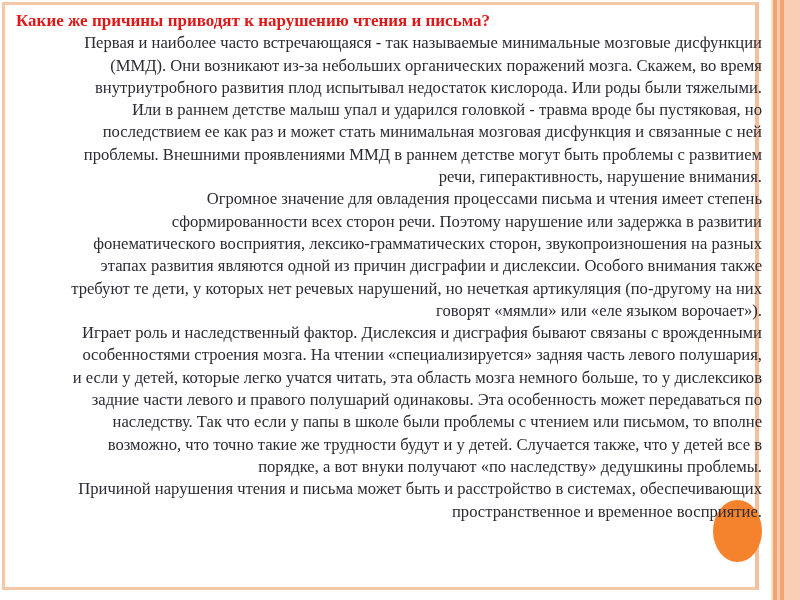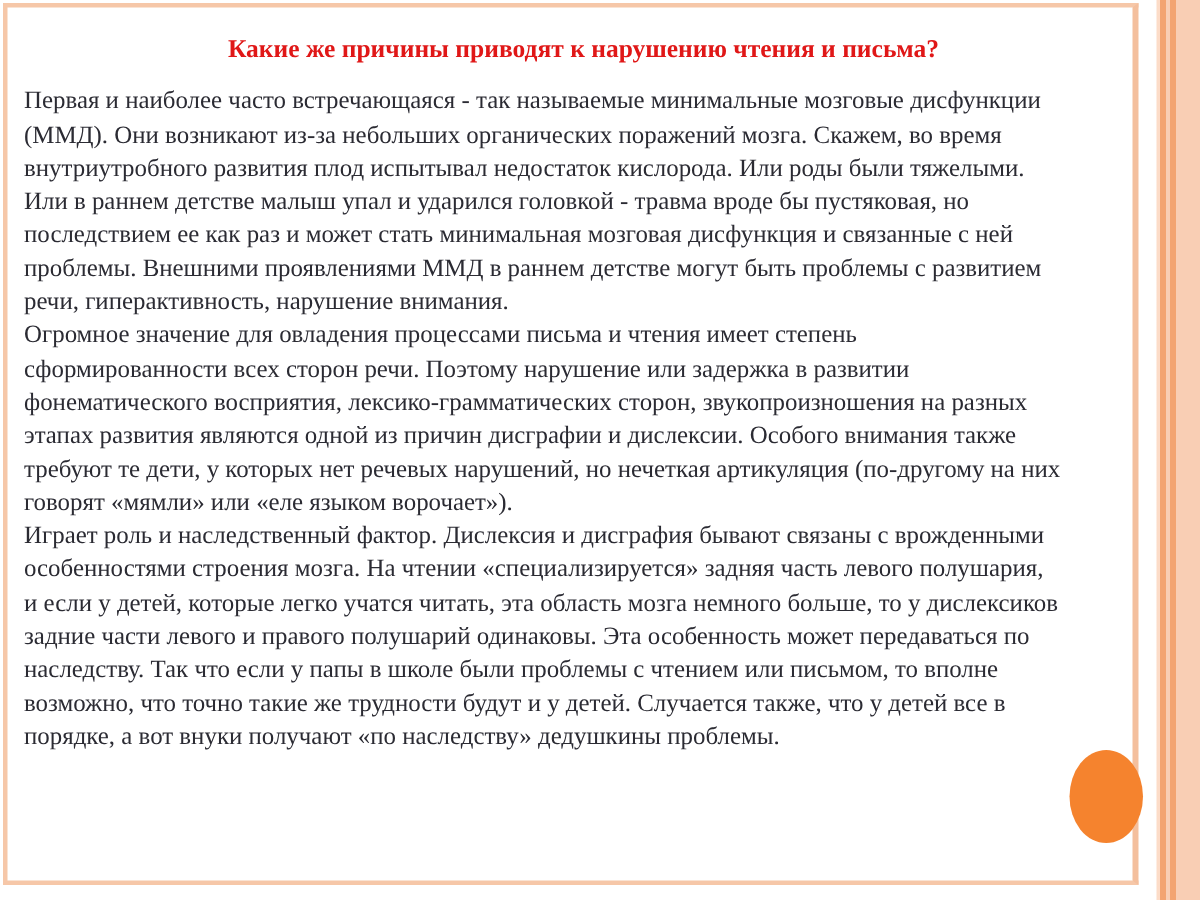--- a/index.html
+++ b/index.html
@@ -63,31 +63,31 @@
     top: 10px;
     width: 746px;
     z-index: 2;
     color: #2b2b33;
     font-size: 16.6px;
     line-height: 22.3px;
     text-align: left;
   }
 
   .heading {
-    margin: 12px;
+    margin: 0;
     font-size: 17px;
     line-height: 22.3px;
     font-weight: bold;
     color: #e01717;
-    text-align: center;
   }
 
   .content p {
     margin: 0;
     white-space: pre-line;
+    text-align: right;
   }
 </style>
 </head>
 <body>
 
 <div class="stripe-band"></div>
 <div class="frame"></div>
 <div class="circle"></div>
 
 <div class="content">
@@ -105,13 +105,15 @@
 этапах развития являются одной из причин дисграфии и дислексии. Особого внимания также
 требуют те дети, у которых нет речевых нарушений, но нечеткая артикуляция (по-другому на них
 говорят «мямли» или «еле языком ворочает»).</p>
   <p>Играет роль и наследственный фактор. Дислексия и дисграфия бывают связаны с врожденными
 особенностями строения мозга. На чтении «специализируется» задняя часть левого полушария,
 и если у детей, которые легко учатся читать, эта область мозга немного больше, то у дислексиков
 задние части левого и правого полушарий одинаковы. Эта особенность может передаваться по
 наследству. Так что если у папы в школе были проблемы с чтением или письмом, то вполне
 возможно, что точно такие же трудности будут и у детей. Случается также, что у детей все в
 порядке, а вот внуки получают «по наследству» дедушкины проблемы.</p>
+  <p>Причиной нарушения чтения и письма может быть и расстройство в системах, обеспечивающих
+пространственное и временное восприятие.</p>
 </div>
 
 </body></html>

